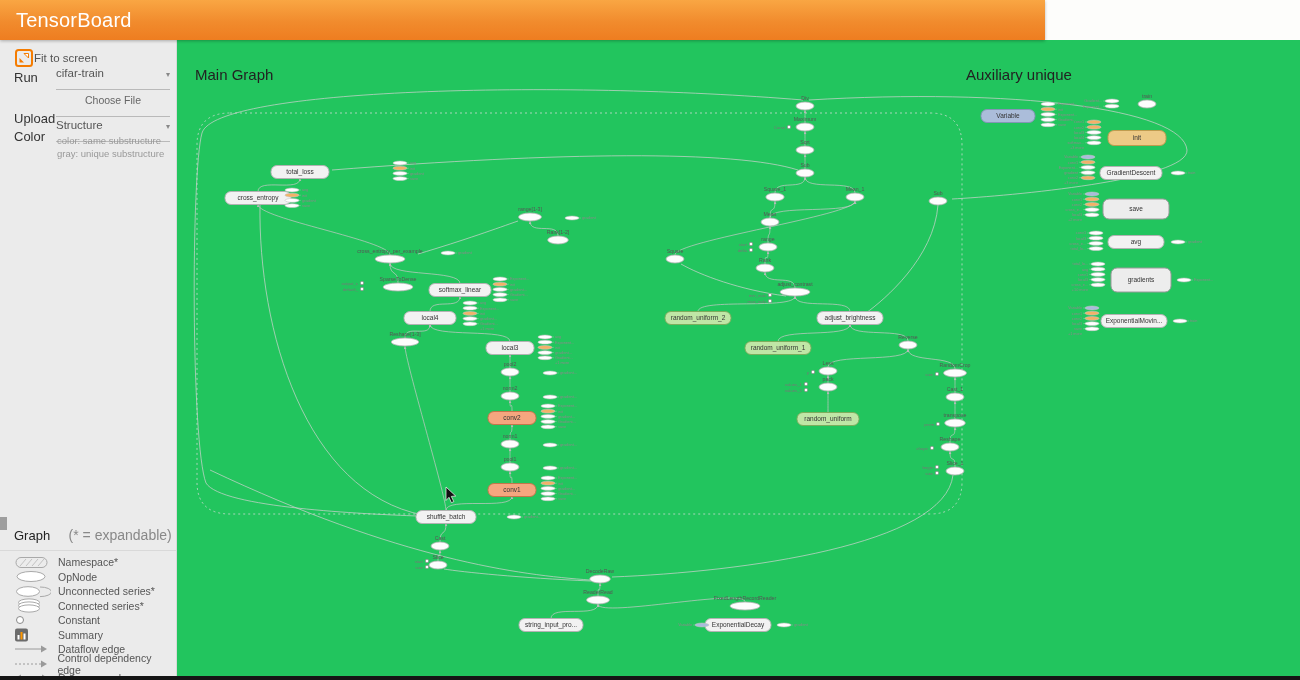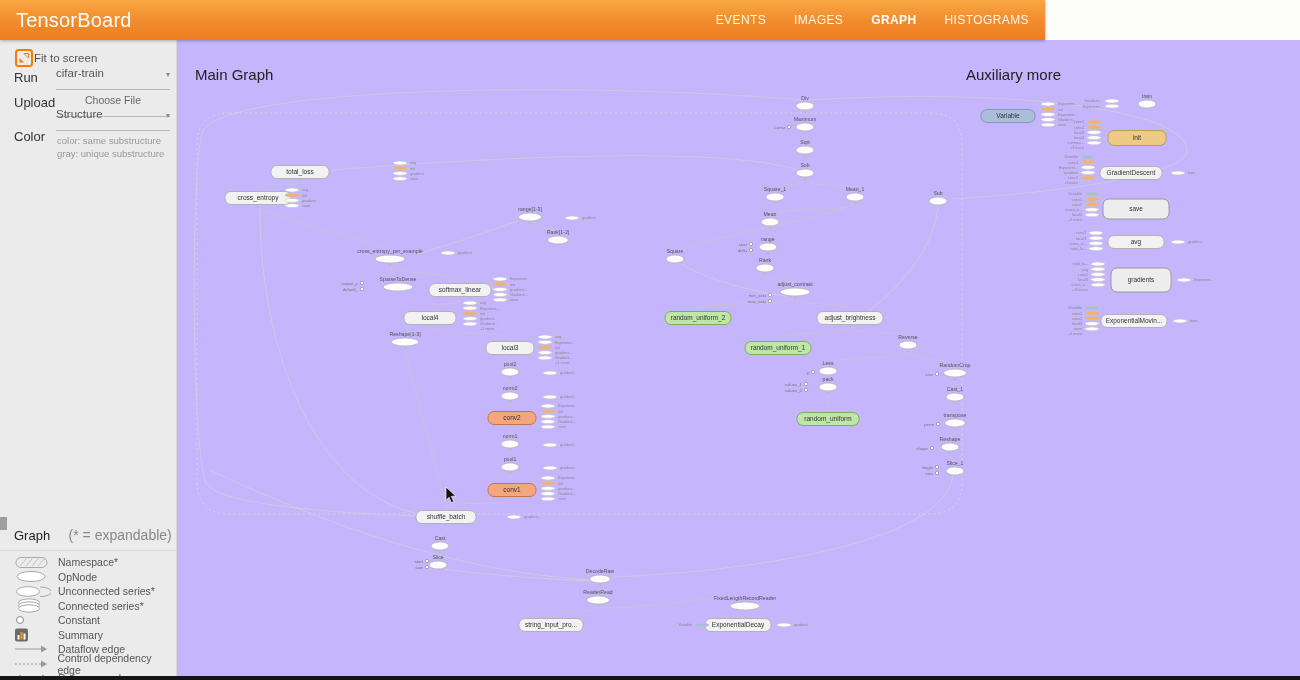--- a/index.html
+++ b/index.html
@@ -28,59 +28,53 @@
   .legend{position:absolute;left:0;right:0;top:486px}
   .legend-head{padding:0 0 6px 14px}
   .lg-title{font-size:13px;color:#222}
   .lg-note{font-size:14px;color:#888;margin-left:14px}
   .legend-items{border-top:1px solid #d9d9d9;padding-top:4px}
   .lg-row{height:14.5px;display:flex;align-items:center}
   .lg-icon{width:43px;padding-left:15px;display:flex;align-items:center}
   .lg-label{font-size:10.5px;color:#555}
   .scroll-thumb{position:absolute;left:0;top:477px;width:7px;height:13px;background:#9e9e9e}
   
-  .content{position:absolute;left:177px;top:40px;right:0;bottom:4px;background:#c4b5fd}
+  .content{position:absolute;left:177px;top:40px;right:0;bottom:4px;background:#22c55e}
   .graph-title{position:absolute;left:18px;top:26px;font-size:15px;color:#222;z-index:5}
   .aux-title{position:absolute;left:789px;top:26px;font-size:15px;color:#222;z-index:5}
   #graph-svg{position:absolute;left:0;top:0;width:1123px;height:636px}
   .bottom-bar{position:absolute;left:0;bottom:0;width:1300px;height:4px;background:#151515;z-index:40}
 </style>
 </head>
 <body>
 
 <div class="header">
   <div class="app-title">TensorBoard</div>
-  <nav class="tabs" id="tabs">
-      <span class="tab">EVENTS</span>
-      <span class="tab">IMAGES</span>
-      <span class="tab active">GRAPH</span>
-      <span class="tab">HISTOGRAMS</span>
-    </nav>
 </div>
 
 <div class="sidebar">
   <div class="fit-row">
     <span style="display:flex">
       <svg width="20" height="20" viewBox="0 0 20 20">
         <rect x="2" y="2" width="16" height="16" rx="2.5" fill="none" stroke="#f57c00" stroke-width="2"></rect>
         <path d="M5.5,14.5 L10,14.5 L5.5,10 Z" fill="#f57c00"></path>
         <path d="M14.5,5.5 L10,5.5 L14.5,10 Z" fill="#fff" stroke="#f57c00" stroke-width="1"></path>
       </svg>
     </span>
     <span class="fit-label">Fit to screen</span>
   </div>
   <div class="ctl-label" style="top:30px">Run</div>
   <div class="ctl" style="top:27px">
     <span>cifar-train</span>
     <span class="caret">▾</span>
   </div>
-  <div class="ctl-label" style="top:55px">Upload</div>
+  <div class="ctl-label" style="top:71px">Upload</div>
   <button class="ctl choose" style="top:53px">Choose File</button>
   <div class="ctl-label" style="top:89px">Color</div>
-  <div class="ctl" style="top:68px">
+  <div class="ctl" style="top:79px">
     <span>Structure</span>
     <span class="caret">▾</span>
   </div>
   <div class="help">
     <div>color: same substructure</div>
     <div>gray: unique substructure</div>
   </div>
   <div class="legend">
     <div class="legend-head">
       <span class="lg-title">Graph</span>
@@ -170,21 +164,21 @@
           </span>
           <span class="lg-label">Reference edge</span>
         </div>
       </div>
   </div>
   <div class="scroll-thumb"></div>
 </div>
 
 <div class="content">
   <div class="graph-title">Main Graph</div>
-  <div class="aux-title">Auxiliary more</div>
+  <div class="aux-title">Auxiliary unique</div>
   <svg id="graph-svg" viewBox="177 40 1123 636">
       <defs>
         <marker id="arr" markerWidth="5" markerHeight="5" refX="4" refY="2" orient="auto">
           <path d="M0,0 L4,2 L0,4 Z" fill="#b9b9b9"></path>
         </marker>
       </defs>
       <path d="M 230,113 H 930 Q 962,113 962,145 V 482 Q 962,514 930,514 H 230 Q 197,514 197,482 V 145 Q 197,113 230,113 Z" fill="none" stroke="#dedede" stroke-width="0.8" stroke-dasharray="2,3" opacity="0.9"></path>
       <path d="M 803,100 C 560,80 215,88 202,133 C 191,172 191,444 206,483 C 221,508 366,514 417,516" fill="none" stroke="#d2d2d2" stroke-width="0.7"></path>
       <path d="M 809,100 C 1010,88 1183,108 1187,150 C 1189,180 1008,196 952,199" fill="none" stroke="#d2d2d2" stroke-width="0.7"></path>
       <path d="M 938,205 C 934,258 884,300 866,313" fill="none" stroke="#d2d2d2" stroke-width="0.7"></path>

